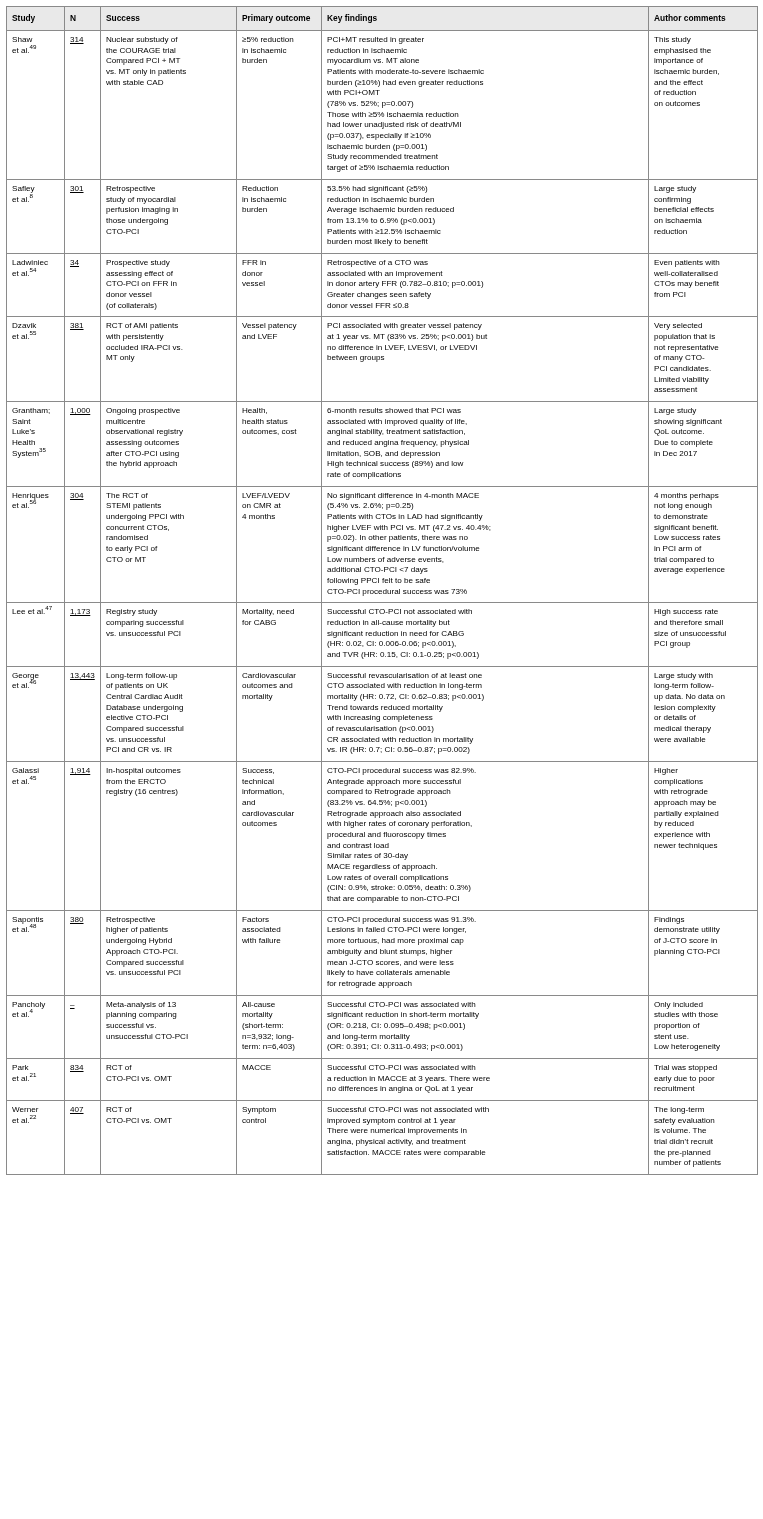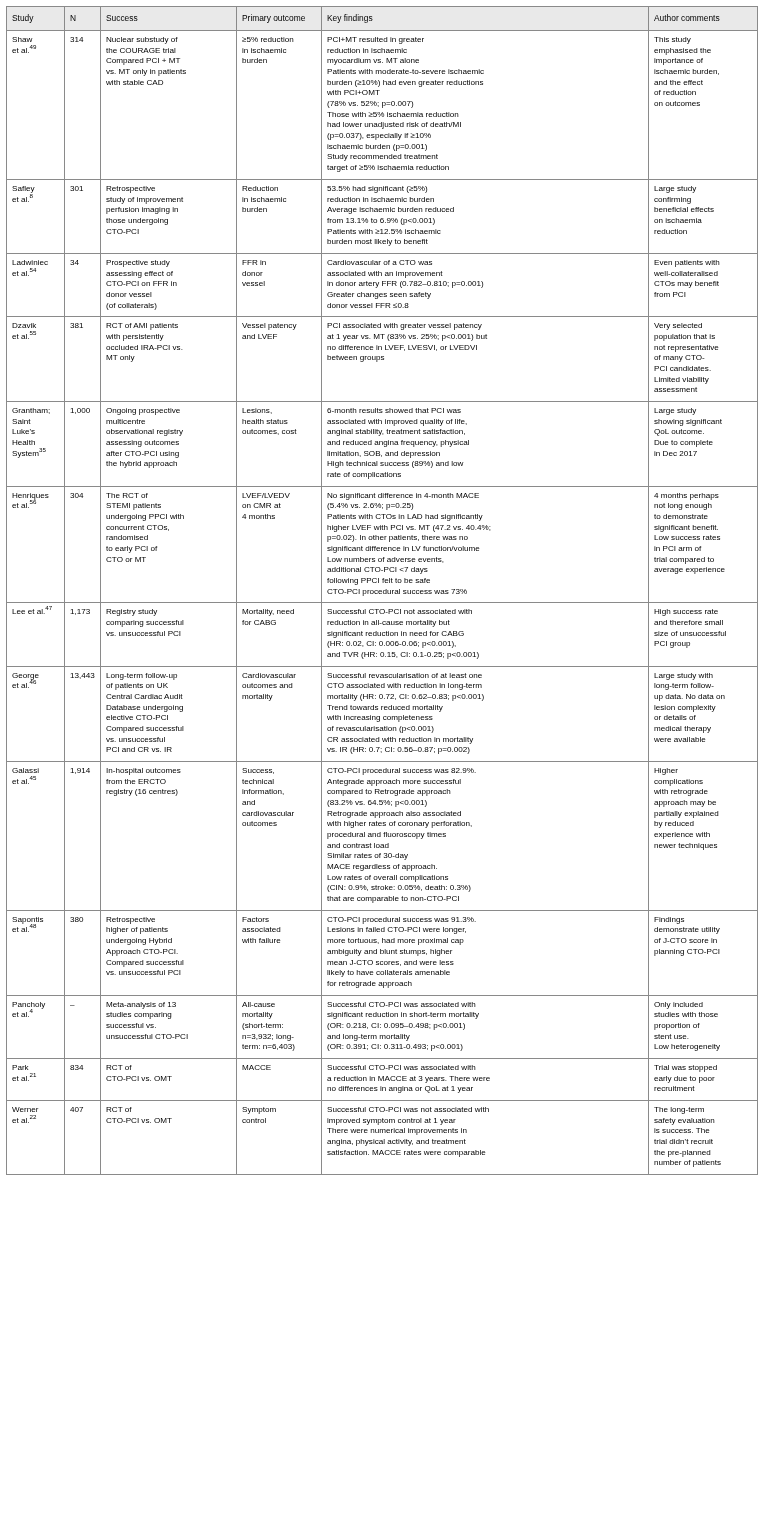--- a/index.html
+++ b/index.html
@@ -33,30 +33,31 @@
 
   table.studies th,
   table.studies td {
     border: 1px solid #8a8a8a;
     vertical-align: top;
     padding: 4px 4px 4px 5px;
     text-align: left;
   }
   table.studies thead th {
     background: #e9e9e9;
-    font-weight: normal;
+    font-weight: bold;
     font-size: 8.4px;
     padding-top: 6px;
     padding-bottom: 6px;
   }
   table.studies tbody td {
     background: #ffffff;
   }
   td.num {
     text-align: left;
+    text-decoration: underline;
   }
   .cell-lines > span {
     display: block;
     white-space: pre-wrap;
   }
   sup {
     font-size: 6.2px;
     line-height: 0;
     vertical-align: super;
   }
@@ -92,46 +93,46 @@
           <td data-name="cell-study"><span class="cell-lines" data-name="cell-study-text"><span>Shaw</span><span>et al.<sup data-name="study-reference-superscript">49</sup></span></span></td>
           <td data-name="cell-n" class="num"><span class="cell-lines" data-name="cell-n-text"><span>314</span></span></td>
           <td data-name="cell-design"><span class="cell-lines" data-name="cell-design-text"><span>Nuclear substudy of</span><span>the COURAGE trial</span><span>Compared PCI + MT</span><span>vs. MT only in patients</span><span>with stable CAD</span></span></td>
           <td data-name="cell-primary-outcome"><span class="cell-lines" data-name="cell-primary-outcome-text"><span>≥5% reduction</span><span>in ischaemic</span><span>burden</span></span></td>
           <td data-name="cell-key-findings"><span class="cell-lines" data-name="cell-key-findings-text"><span>PCI+MT resulted in greater</span><span>reduction in ischaemic</span><span>myocardium vs. MT alone</span><span>Patients with moderate-to-severe ischaemic</span><span>burden (≥10%) had even greater reductions</span><span>with PCI+OMT</span><span>(78% vs. 52%; p=0.007)</span><span>Those with ≥5% ischaemia reduction</span><span>had lower unadjusted risk of death/MI</span><span>(p=0.037), especially if ≥10%</span><span>ischaemic burden (p=0.001)</span><span>Study recommended treatment</span><span>target of ≥5% ischaemia reduction</span></span></td>
           <td data-name="cell-author-comments"><span class="cell-lines" data-name="cell-author-comments-text"><span>This study</span><span>emphasised the</span><span>importance of</span><span>ischaemic burden,</span><span>and the effect</span><span>of reduction</span><span>on outcomes</span></span></td>
         </tr>
         <tr data-name="table-row">
           <td data-name="cell-study"><span class="cell-lines" data-name="cell-study-text"><span>Safley</span><span>et al.<sup data-name="study-reference-superscript">8</sup></span></span></td>
           <td data-name="cell-n" class="num"><span class="cell-lines" data-name="cell-n-text"><span>301</span></span></td>
-          <td data-name="cell-design"><span class="cell-lines" data-name="cell-design-text"><span>Retrospective</span><span>study of improvement</span><span>perfusion imaging in</span><span>those undergoing</span><span>CTO-PCI</span></span></td>
+          <td data-name="cell-design"><span class="cell-lines" data-name="cell-design-text"><span>Retrospective</span><span>study of myocardial</span><span>perfusion imaging in</span><span>those undergoing</span><span>CTO-PCI</span></span></td>
           <td data-name="cell-primary-outcome"><span class="cell-lines" data-name="cell-primary-outcome-text"><span>Reduction</span><span>in ischaemic</span><span>burden</span></span></td>
           <td data-name="cell-key-findings"><span class="cell-lines" data-name="cell-key-findings-text"><span>53.5% had significant (≥5%)</span><span>reduction in ischaemic burden</span><span>Average ischaemic burden reduced</span><span>from 13.1% to 6.9% (p&lt;0.001)</span><span>Patients with ≥12.5% ischaemic</span><span>burden most likely to benefit</span></span></td>
           <td data-name="cell-author-comments"><span class="cell-lines" data-name="cell-author-comments-text"><span>Large study</span><span>confirming</span><span>beneficial effects</span><span>on ischaemia</span><span>reduction</span></span></td>
         </tr>
         <tr data-name="table-row">
           <td data-name="cell-study"><span class="cell-lines" data-name="cell-study-text"><span>Ladwiniec</span><span>et al.<sup data-name="study-reference-superscript">54</sup></span></span></td>
           <td data-name="cell-n" class="num"><span class="cell-lines" data-name="cell-n-text"><span>34</span></span></td>
           <td data-name="cell-design"><span class="cell-lines" data-name="cell-design-text"><span>Prospective study</span><span>assessing effect of</span><span>CTO-PCI on FFR in</span><span>donor vessel</span><span>(of collaterals)</span></span></td>
           <td data-name="cell-primary-outcome"><span class="cell-lines" data-name="cell-primary-outcome-text"><span>FFR in</span><span>donor</span><span>vessel</span></span></td>
-          <td data-name="cell-key-findings"><span class="cell-lines" data-name="cell-key-findings-text"><span>Cardiovascular of a CTO was</span><span>associated with an improvement</span><span>in donor artery FFR (0.782–0.810; p=0.001)</span><span>Greater changes seen safety</span><span>donor vessel FFR ≤0.8</span></span></td>
+          <td data-name="cell-key-findings"><span class="cell-lines" data-name="cell-key-findings-text"><span>Retrospective of a CTO was</span><span>associated with an improvement</span><span>in donor artery FFR (0.782–0.810; p=0.001)</span><span>Greater changes seen safety</span><span>donor vessel FFR ≤0.8</span></span></td>
           <td data-name="cell-author-comments"><span class="cell-lines" data-name="cell-author-comments-text"><span>Even patients with</span><span>well-collateralised</span><span>CTOs may benefit</span><span>from PCI</span></span></td>
         </tr>
         <tr data-name="table-row">
           <td data-name="cell-study"><span class="cell-lines" data-name="cell-study-text"><span>Dzavik</span><span>et al.<sup data-name="study-reference-superscript">55</sup></span></span></td>
           <td data-name="cell-n" class="num"><span class="cell-lines" data-name="cell-n-text"><span>381</span></span></td>
           <td data-name="cell-design"><span class="cell-lines" data-name="cell-design-text"><span>RCT of AMI patients</span><span>with persistently</span><span>occluded IRA-PCI vs.</span><span>MT only</span></span></td>
           <td data-name="cell-primary-outcome"><span class="cell-lines" data-name="cell-primary-outcome-text"><span>Vessel patency</span><span>and LVEF</span></span></td>
           <td data-name="cell-key-findings"><span class="cell-lines" data-name="cell-key-findings-text"><span>PCI associated with greater vessel patency</span><span>at 1 year vs. MT (83% vs. 25%; p&lt;0.001) but</span><span>no difference in LVEF, LVESVI, or LVEDVI</span><span>between groups</span></span></td>
           <td data-name="cell-author-comments"><span class="cell-lines" data-name="cell-author-comments-text"><span>Very selected</span><span>population that is</span><span>not representative</span><span>of many CTO-</span><span>PCI candidates.</span><span>Limited viability</span><span>assessment</span></span></td>
         </tr>
         <tr data-name="table-row">
           <td data-name="cell-study"><span class="cell-lines" data-name="cell-study-text"><span>Grantham;</span><span>Saint</span><span>Luke's</span><span>Health</span><span>System<sup data-name="study-reference-superscript">35</sup></span></span></td>
           <td data-name="cell-n" class="num"><span class="cell-lines" data-name="cell-n-text"><span>1,000</span></span></td>
           <td data-name="cell-design"><span class="cell-lines" data-name="cell-design-text"><span>Ongoing prospective</span><span>multicentre</span><span>observational registry</span><span>assessing outcomes</span><span>after CTO-PCI using</span><span>the hybrid approach</span></span></td>
-          <td data-name="cell-primary-outcome"><span class="cell-lines" data-name="cell-primary-outcome-text"><span>Lesions,</span><span>health status</span><span>outcomes, cost</span></span></td>
+          <td data-name="cell-primary-outcome"><span class="cell-lines" data-name="cell-primary-outcome-text"><span>Health,</span><span>health status</span><span>outcomes, cost</span></span></td>
           <td data-name="cell-key-findings"><span class="cell-lines" data-name="cell-key-findings-text"><span>6-month results showed that PCI was</span><span>associated with improved quality of life,</span><span>anginal stability, treatment satisfaction,</span><span>and reduced angina frequency, physical</span><span>limitation, SOB, and depression</span><span>High technical success (89%) and low</span><span>rate of complications</span></span></td>
           <td data-name="cell-author-comments"><span class="cell-lines" data-name="cell-author-comments-text"><span>Large study</span><span>showing significant</span><span>QoL outcome.</span><span>Due to complete</span><span>in Dec 2017</span></span></td>
         </tr>
         <tr data-name="table-row">
           <td data-name="cell-study"><span class="cell-lines" data-name="cell-study-text"><span>Henriques</span><span>et al.<sup data-name="study-reference-superscript">56</sup></span></span></td>
           <td data-name="cell-n" class="num"><span class="cell-lines" data-name="cell-n-text"><span>304</span></span></td>
           <td data-name="cell-design"><span class="cell-lines" data-name="cell-design-text"><span>The RCT of</span><span>STEMI patients</span><span>undergoing PPCI with</span><span>concurrent CTOs,</span><span>randomised</span><span>to early PCI of</span><span>CTO or MT</span></span></td>
           <td data-name="cell-primary-outcome"><span class="cell-lines" data-name="cell-primary-outcome-text"><span>LVEF/LVEDV</span><span>on CMR at</span><span>4 months</span></span></td>
           <td data-name="cell-key-findings"><span class="cell-lines" data-name="cell-key-findings-text"><span>No significant difference in 4-month MACE</span><span>(5.4% vs. 2.6%; p=0.25)</span><span>Patients with CTOs in LAD had significantly</span><span>higher LVEF with PCI vs. MT (47.2 vs. 40.4%;</span><span>p=0.02). In other patients, there was no</span><span>significant difference in LV function/volume</span><span>Low numbers of adverse events,</span><span>additional CTO-PCI &lt;7 days</span><span>following PPCI felt to be safe</span><span>CTO-PCI procedural success was 73%</span></span></td>
           <td data-name="cell-author-comments"><span class="cell-lines" data-name="cell-author-comments-text"><span>4 months perhaps</span><span>not long enough</span><span>to demonstrate</span><span>significant benefit.</span><span>Low success rates</span><span>in PCI arm of</span><span>trial compared to</span><span>average experience</span></span></td>
@@ -164,36 +165,36 @@
           <td data-name="cell-study"><span class="cell-lines" data-name="cell-study-text"><span>Sapontis</span><span>et al.<sup data-name="study-reference-superscript">48</sup></span></span></td>
           <td data-name="cell-n" class="num"><span class="cell-lines" data-name="cell-n-text"><span>380</span></span></td>
           <td data-name="cell-design"><span class="cell-lines" data-name="cell-design-text"><span>Retrospective</span><span>higher of patients</span><span>undergoing Hybrid</span><span>Approach CTO-PCI.</span><span>Compared successful</span><span>vs. unsuccessful PCI</span></span></td>
           <td data-name="cell-primary-outcome"><span class="cell-lines" data-name="cell-primary-outcome-text"><span>Factors</span><span>associated</span><span>with failure</span></span></td>
           <td data-name="cell-key-findings"><span class="cell-lines" data-name="cell-key-findings-text"><span>CTO-PCI procedural success was 91.3%.</span><span>Lesions in failed CTO-PCI were longer,</span><span>more tortuous, had more proximal cap</span><span>ambiguity and blunt stumps, higher</span><span>mean J-CTO scores, and were less</span><span>likely to have collaterals amenable</span><span>for retrograde approach</span></span></td>
           <td data-name="cell-author-comments"><span class="cell-lines" data-name="cell-author-comments-text"><span>Findings</span><span>demonstrate utility</span><span>of J-CTO score in</span><span>planning CTO-PCI</span></span></td>
         </tr>
         <tr data-name="table-row">
           <td data-name="cell-study"><span class="cell-lines" data-name="cell-study-text"><span>Pancholy</span><span>et al.<sup data-name="study-reference-superscript">4</sup></span></span></td>
           <td data-name="cell-n" class="num"><span class="cell-lines" data-name="cell-n-text"><span>–</span></span></td>
-          <td data-name="cell-design"><span class="cell-lines" data-name="cell-design-text"><span>Meta-analysis of 13</span><span>studies comparing</span><span>successful vs.</span><span>unsuccessful CTO-PCI</span></span></td>
+          <td data-name="cell-design"><span class="cell-lines" data-name="cell-design-text"><span>Meta-analysis of 13</span><span>planning comparing</span><span>successful vs.</span><span>unsuccessful CTO-PCI</span></span></td>
           <td data-name="cell-primary-outcome"><span class="cell-lines" data-name="cell-primary-outcome-text"><span>All-cause</span><span>mortality</span><span>(short-term:</span><span>n=3,932; long-</span><span>term: n=6,403)</span></span></td>
           <td data-name="cell-key-findings"><span class="cell-lines" data-name="cell-key-findings-text"><span>Successful CTO-PCI was associated with</span><span>significant reduction in short-term mortality</span><span>(OR: 0.218, CI: 0.095–0.498; p&lt;0.001)</span><span>and long-term mortality</span><span>(OR: 0.391; CI: 0.311-0.493; p&lt;0.001)</span></span></td>
           <td data-name="cell-author-comments"><span class="cell-lines" data-name="cell-author-comments-text"><span>Only included</span><span>studies with those</span><span>proportion of</span><span>stent use.</span><span>Low heterogeneity</span></span></td>
         </tr>
         <tr data-name="table-row">
           <td data-name="cell-study"><span class="cell-lines" data-name="cell-study-text"><span>Park</span><span>et al.<sup data-name="study-reference-superscript">21</sup></span></span></td>
           <td data-name="cell-n" class="num"><span class="cell-lines" data-name="cell-n-text"><span>834</span></span></td>
           <td data-name="cell-design"><span class="cell-lines" data-name="cell-design-text"><span>RCT of</span><span>CTO-PCI vs. OMT</span></span></td>
           <td data-name="cell-primary-outcome"><span class="cell-lines" data-name="cell-primary-outcome-text"><span>MACCE</span></span></td>
           <td data-name="cell-key-findings"><span class="cell-lines" data-name="cell-key-findings-text"><span>Successful CTO-PCI was associated with</span><span>a reduction in MACCE at 3 years. There were</span><span>no differences in angina or QoL at 1 year</span></span></td>
           <td data-name="cell-author-comments"><span class="cell-lines" data-name="cell-author-comments-text"><span>Trial was stopped</span><span>early due to poor</span><span>recruitment</span></span></td>
         </tr>
         <tr data-name="table-row">
           <td data-name="cell-study"><span class="cell-lines" data-name="cell-study-text"><span>Werner</span><span>et al.<sup data-name="study-reference-superscript">22</sup></span></span></td>
           <td data-name="cell-n" class="num"><span class="cell-lines" data-name="cell-n-text"><span>407</span></span></td>
           <td data-name="cell-design"><span class="cell-lines" data-name="cell-design-text"><span>RCT of</span><span>CTO-PCI vs. OMT</span></span></td>
           <td data-name="cell-primary-outcome"><span class="cell-lines" data-name="cell-primary-outcome-text"><span>Symptom</span><span>control</span></span></td>
           <td data-name="cell-key-findings"><span class="cell-lines" data-name="cell-key-findings-text"><span>Successful CTO-PCI was not associated with</span><span>improved symptom control at 1 year</span><span>There were numerical improvements in</span><span>angina, physical activity, and treatment</span><span>satisfaction. MACCE rates were comparable</span></span></td>
-          <td data-name="cell-author-comments"><span class="cell-lines" data-name="cell-author-comments-text"><span>The long-term</span><span>safety evaluation</span><span>is success. The</span><span>trial didn't recruit</span><span>the pre-planned</span><span>number of patients</span></span></td>
+          <td data-name="cell-author-comments"><span class="cell-lines" data-name="cell-author-comments-text"><span>The long-term</span><span>safety evaluation</span><span>is volume. The</span><span>trial didn't recruit</span><span>the pre-planned</span><span>number of patients</span></span></td>
         </tr>
       </tbody>
   </table>
 </div>
 
 </body></html>

